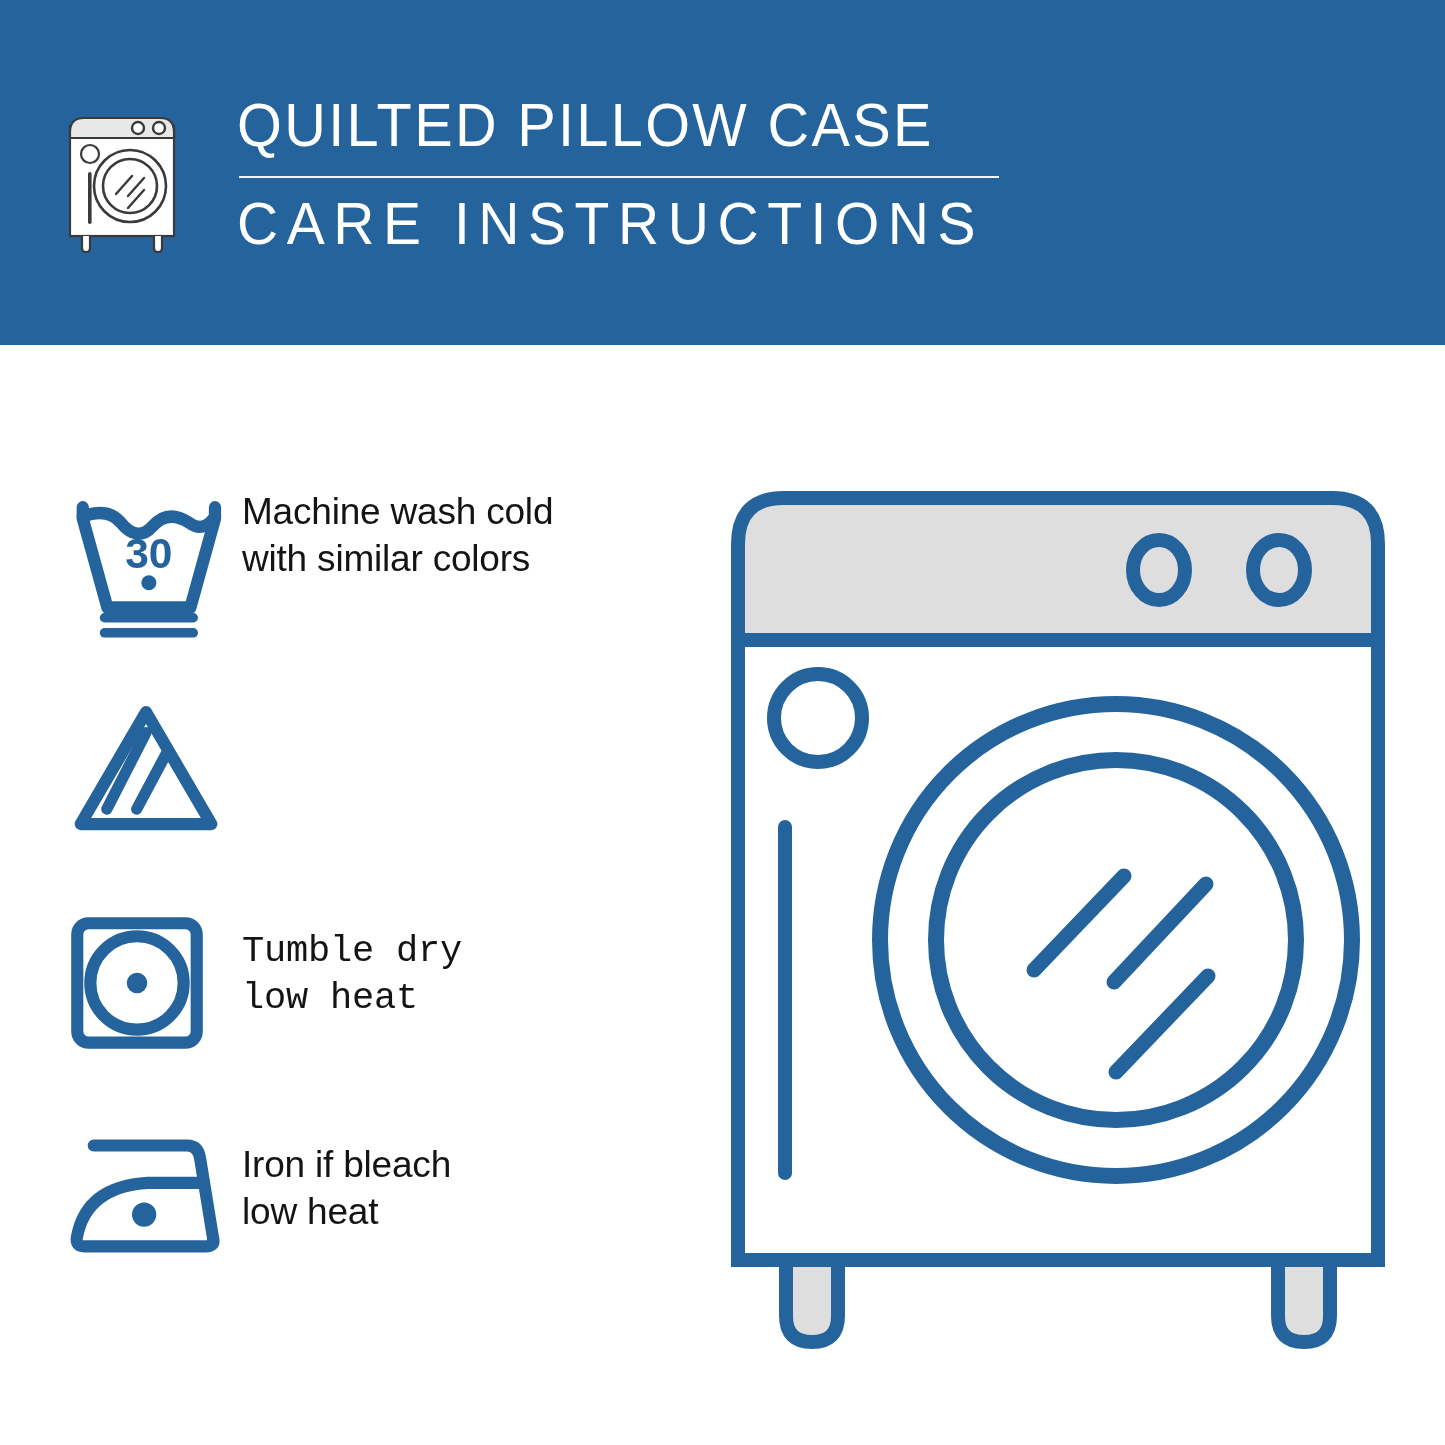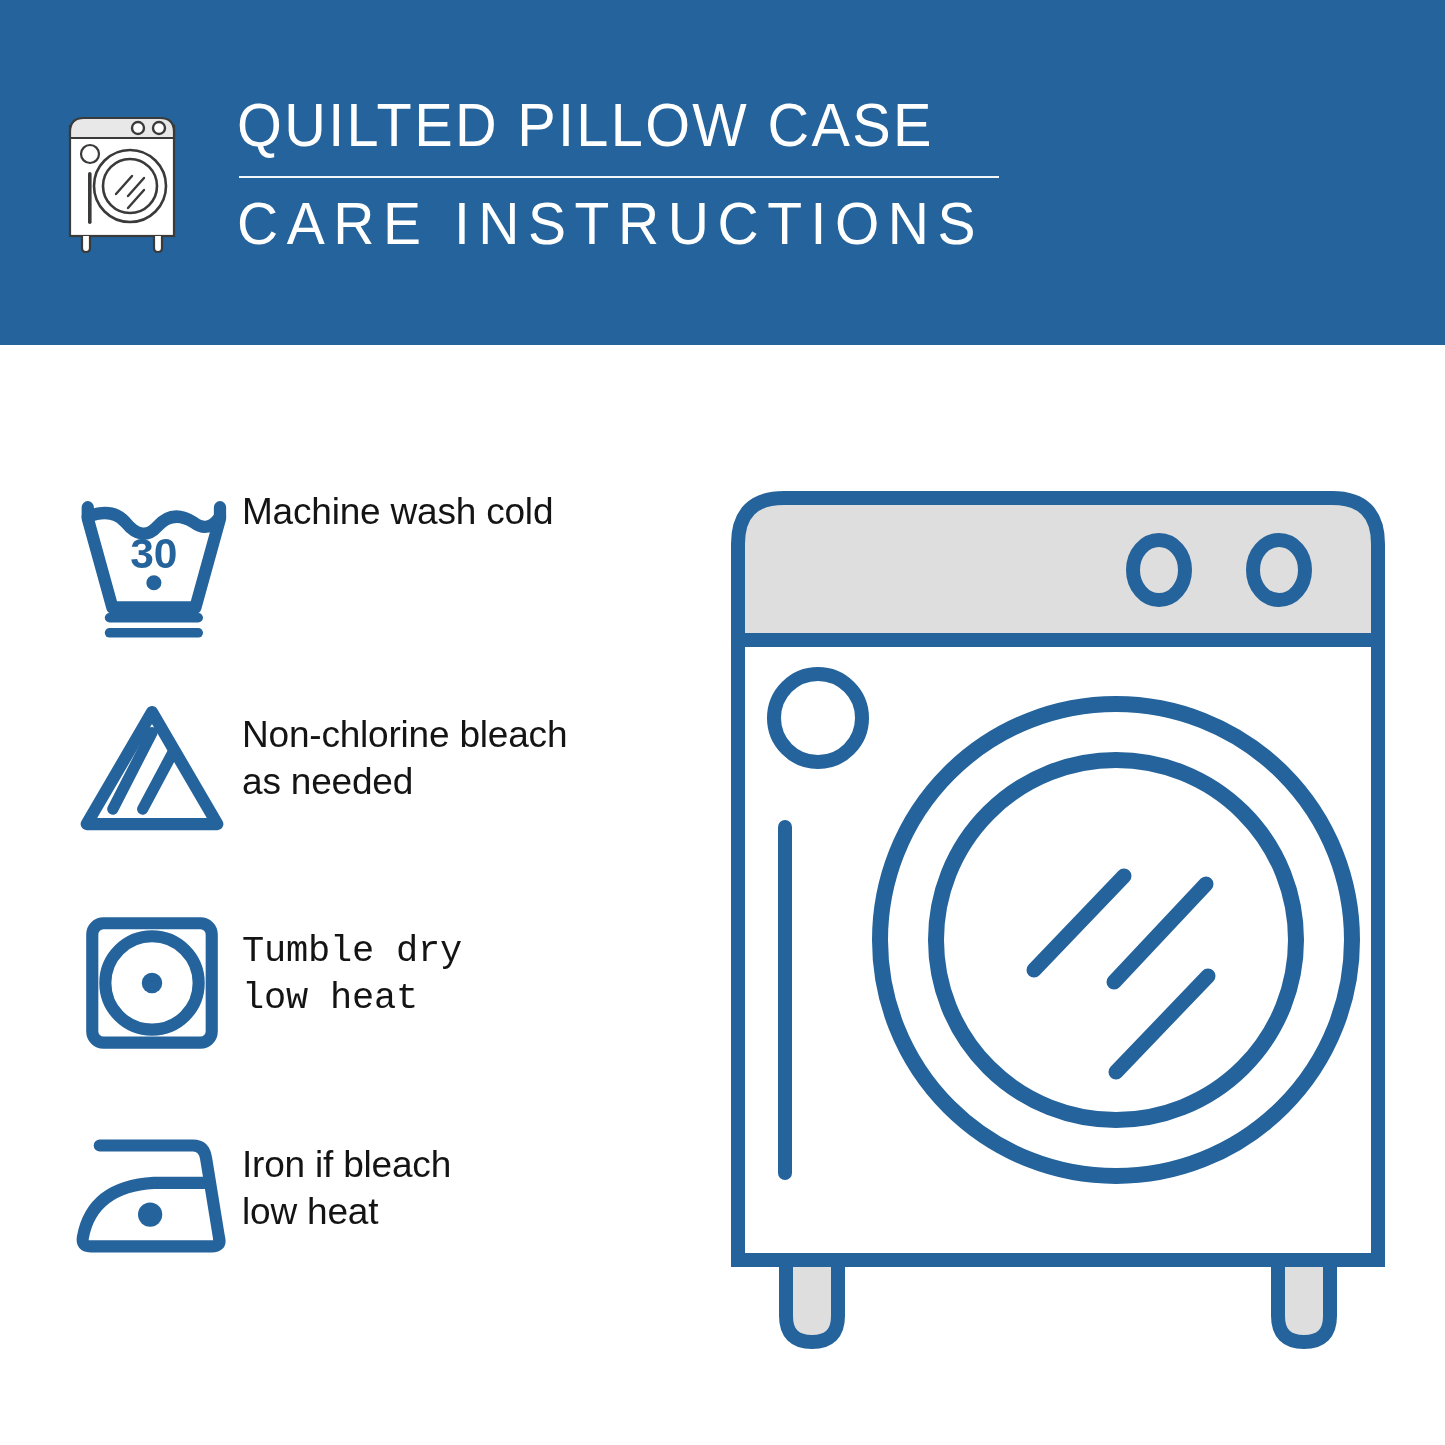--- a/index.html
+++ b/index.html
@@ -88,21 +88,21 @@
   .care-row {
     display: flex;
     align-items: flex-start;
     height: 213px;
   }
   .care-icon {
     width: 180px;
     flex: 0 0 180px;
     display: flex;
     align-items: flex-start;
-    justify-content: center;
+    justify-content: flex-start;
     padding-top: 6px;
   }
   .care-text {
     font-family: "Liberation Sans", sans-serif;
     font-size: 37px;
     font-weight: 400;
     color: #141414;
     line-height: 1.28;
     letter-spacing: -0.2px;
     padding-top: 10px;
@@ -177,36 +177,33 @@
           <text x="92" y="86" font-family="Liberation Sans, sans-serif" font-size="45" font-weight="bold" fill="#24639B" text-anchor="middle">30</text>
 
           <circle cx="92" cy="102" r="8" fill="#24639B"></circle>
 
           <rect x="40" y="134" width="104" height="10" rx="5" fill="#24639B"></rect>
           <rect x="40" y="150" width="104" height="10" rx="5" fill="#24639B"></rect>
         </svg>
       </div>
       <div class="care-text">
         <div>Machine wash cold</div>
+        <div>with similar colors</div>
       </div>
     </div>
 
     <div class="care-row r2">
       <div class="care-icon">
         <svg viewBox="0 0 180 150" width="168" height="140" xmlns="http://www.w3.org/2000/svg">
 
           <path d="M90 14 L160 134 L20 134 Z" fill="none" stroke="#24639B" stroke-width="13" stroke-linejoin="round"></path>
 
           <line x1="90" y1="36" x2="48" y2="118" stroke="#24639B" stroke-width="12" stroke-linecap="round"></line>
           <line x1="112" y1="58" x2="80" y2="118" stroke="#24639B" stroke-width="12" stroke-linecap="round"></line>
         </svg>
-      </div>
-      <div class="care-text">
-        <div>Non-chlorine bleach</div>
-        <div>as needed</div>
       </div>
     </div>
 
     <div class="care-row r3">
       <div class="care-icon">
         <svg viewBox="0 0 160 150" width="150" height="140" xmlns="http://www.w3.org/2000/svg">
           <rect x="16" y="12" width="128" height="128" rx="12" ry="12" fill="none" stroke="#24639B" stroke-width="13"></rect>
           <circle cx="80" cy="76" r="50" fill="none" stroke="#24639B" stroke-width="13"></circle>
           <circle cx="80" cy="76" r="11" fill="#24639B"></circle>
         </svg>

